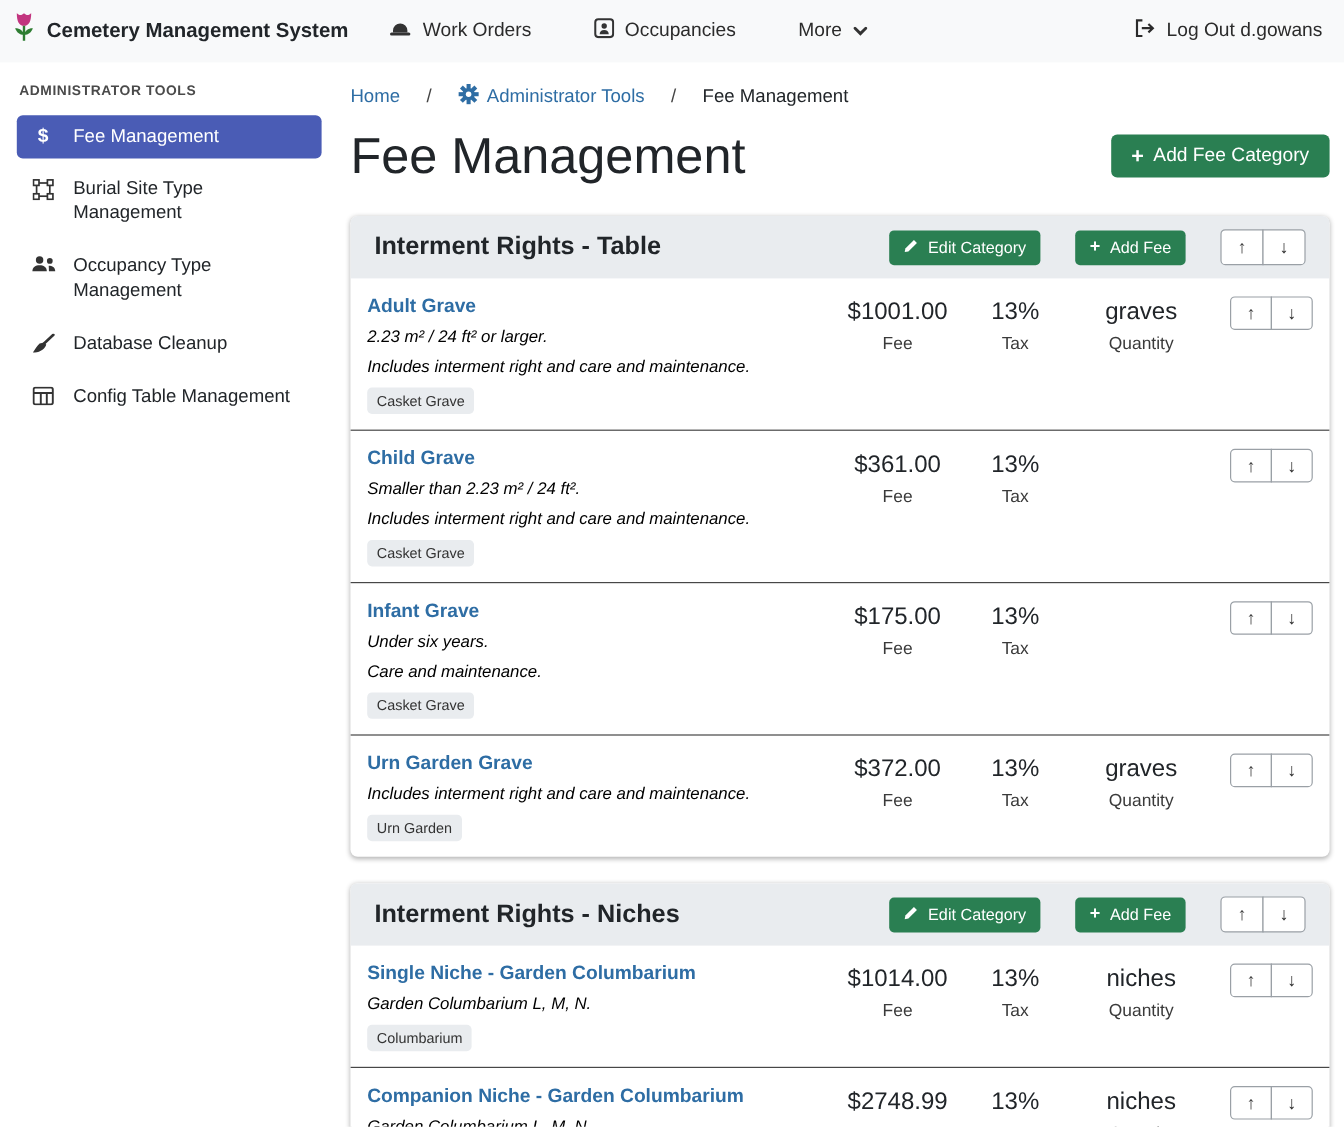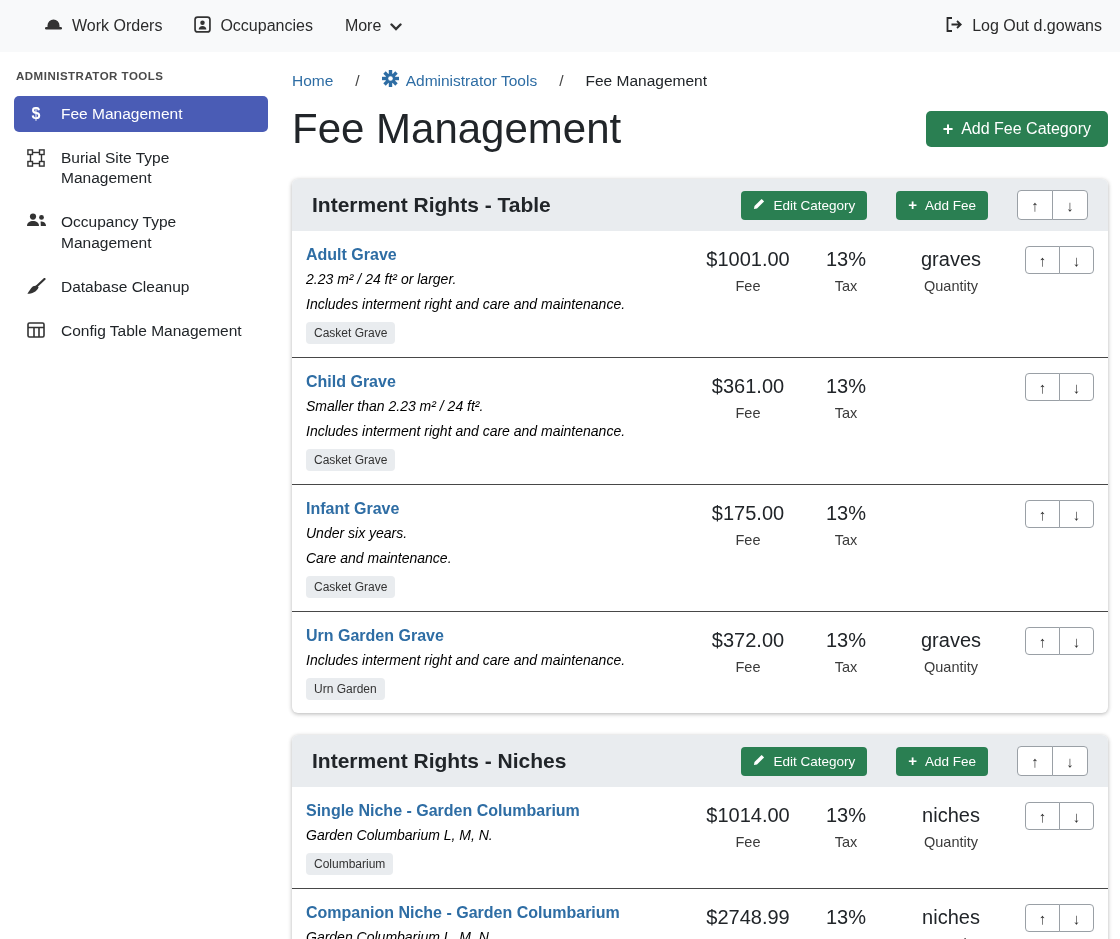--- a/index.html
+++ b/index.html
@@ -4,21 +4,21 @@
 <style>
   * { margin:0; padding:0; box-sizing:border-box; }
   html,body { width:1120px; height:939px; overflow:hidden; background:#fff;
     font-family:"Liberation Sans", sans-serif; color:#212529; }
 
   
   .navbar { height:52px; background:#f8f9fa; display:flex; align-items:center;
     padding:0 18px 0 10px; }
   .brand { display:flex; align-items:center; gap:9px; font-weight:bold;
     font-size:17px; color:#212529; cursor:pointer; }
-  .nav-items { display:flex; align-items:center; gap:32px; margin-left:34px; }
+  .nav-items { display:flex; align-items:center; gap:52px; margin-left:34px; }
   .nav-item { display:flex; align-items:center; gap:9px; font-size:16px;
     color:#2b2b2b; cursor:pointer; }
   .nav-right { margin-left:auto; display:flex; align-items:center; gap:9px;
     font-size:16px; color:#2b2b2b; cursor:pointer; }
 
   
   .layout { display:flex; height:887px; }
   .sidebar { width:280px; padding:16px 12px 0 14px; flex-shrink:0; }
   .sidebar-heading { font-size:11.5px; font-weight:bold; color:#4a4a4a;
     letter-spacing:0.5px; text-transform:uppercase; margin:2px 0 14px 2px; }
@@ -81,20 +81,31 @@
   .col .lbl { font-size:14.5px; color:#3a3a3a; }
   .fee-col { width:104px; }
   .tax-col { width:92px; }
   .qty-col { width:118px; }
   .row-arrows { width:78px; display:flex; justify-content:flex-end; margin-left:6px; }
 </style>
 </head>
 <body>
 
 <div class="navbar">
+  <div class="brand">
+    <span>
+      <svg width="20" height="27" viewBox="0 0 20 27">
+        <path d="M4 1 C4 8 6 11.5 10 11.5 C14 11.5 16 8 16 1 C13 3.5 12 2.5 10 1 C8 2.5 7 3.5 4 1 Z" fill="#c2357f"></path>
+        <path d="M10 11.5 L10 24" stroke="#2e7d32" stroke-width="2"></path>
+        <path d="M10 19 C6 19 4 17 2.6 13.5 C7 13.5 9 15.5 10 19 Z" fill="#2e7d32"></path>
+        <path d="M10 19 C14 19 16 17 17.4 13.5 C13 13.5 11 15.5 10 19 Z" fill="#2e7d32"></path>
+      </svg>
+    </span>
+    <span>Cemetery Management System</span>
+  </div>
   <div class="nav-items">
     <div class="nav-item">
       <span>
         <svg width="19" height="16" viewBox="0 0 19 16">
           <path d="M3.5 9.5 a6 6 0 0 1 12 0 v1.5 h-12 z" fill="#333"></path>
           <rect x="1" y="11" width="17" height="2.6" rx="1.3" fill="#333"></rect>
         </svg>
       </span>
       <span>Work Orders</span>
     </div>

